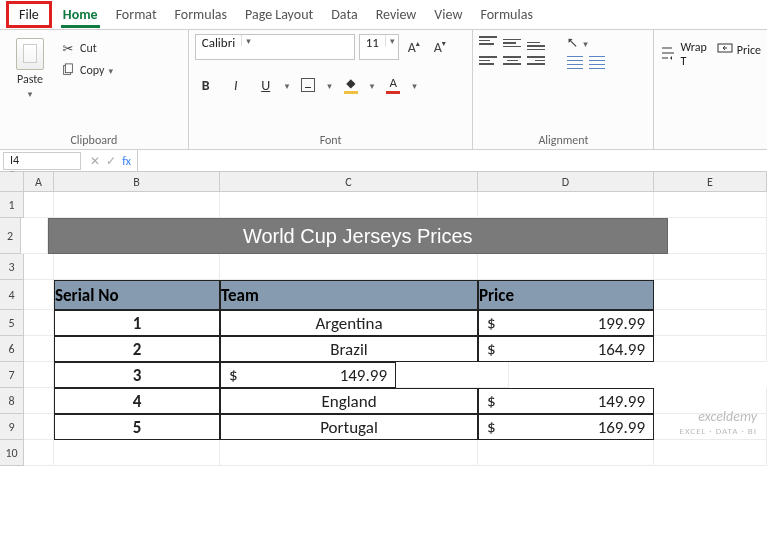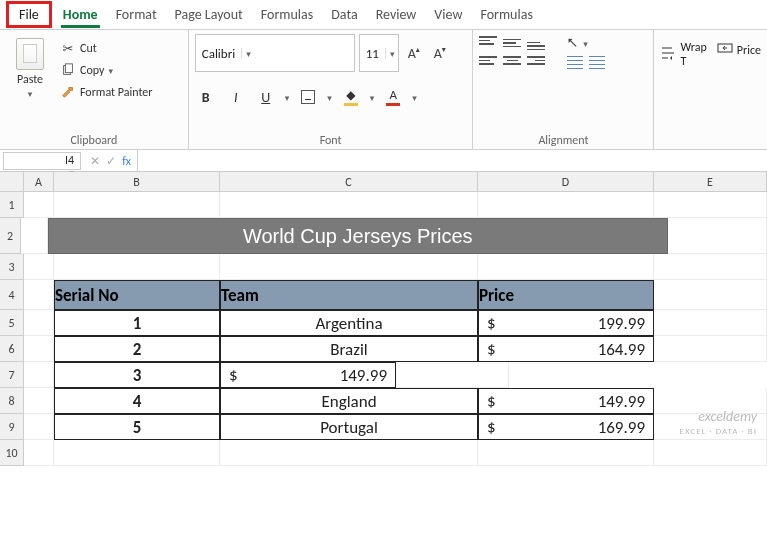--- a/index.html
+++ b/index.html
@@ -23,21 +23,21 @@
 .paste-icon { width: 28px; height: 32px; position: relative; border: 1px solid #bba; border-radius: 2px; background: linear-gradient(#fff,#eee); }
 .paste-icon::after { content: ""; position: absolute; left: 6px; right: 6px; top: 5px; bottom: 6px; background: linear-gradient(#fff,#f5f5f5); border: 1px solid #ccc; }
 .paste-label { font-size: 12px; color: #333; }
 .mini-row { display: flex; align-items: center; gap: 4px; font-size: 12px; color: #333; padding: 2px 0; cursor: pointer; }
 .icon-sm { width: 16px; height: 16px; display: inline-flex; align-items: center; justify-content: center; font-size: 13px; }
 .cut-icon { color: #444; }
 .copy-icon svg, .painter-icon svg { width: 14px; height: 14px; }
 
 
 .font-top { display: flex; align-items: center; gap: 4px; margin-bottom: 8px; }
-.dropdown { display: flex; align-items: center; border: 1px solid #c5c5c5; background: #fff; height: 38px; font-size: 13px; }
+.dropdown { display: flex; align-items: flex-start; border: 1px solid #c5c5c5; background: #fff; height: 26px; font-size: 13px; }
 .dropdown .val { padding: 0 6px; }
 .dropdown .arrow { padding: 0 4px; font-size: 9px; color: #666; border-left: 1px solid #ddd; }
 .font-name { width: 160px; text-align: left; }
 .font-size { width: 40px; text-align: left; }
 .aa-btn { font-size: 14px; color: #444; width: 22px; text-align: center; cursor: pointer; }
 .font-bottom { display: flex; align-items: center; gap: 8px; }
 .fbtn { width: 22px; height: 22px; display: inline-flex; align-items: center; justify-content: center; font-size: 14px; cursor: pointer; color: #333; }
 .border-corner { width: 14px; height: 14px; border: 1px solid #555; display: inline-block; position: relative; }
 .border-corner::before { content: ""; position: absolute; inset: 3px; border-bottom: 1px solid #333; border-right: none; }
 .color-bar { display: inline-block; width: 14px; height: 3px; background: #d93025; margin-top: 2px; }
@@ -58,21 +58,21 @@
 .indent-icon::before { content:""; position:absolute; left:0; right:0; top:0; bottom:0; background: repeating-linear-gradient(to bottom,#5a86c4 0,#5a86c4 1.5px,transparent 1.5px,transparent 4px); }
 .orient-icon { font-size: 15px; color: #444; cursor: pointer; }
 
 
 .wrap-group .ribbon-body { flex-direction: row; gap: 10px; padding-top: 6px; }
 .wrap-row { display: flex; align-items: center; gap: 4px; font-size: 12px; cursor: pointer; }
 .wrap-icon svg, .merge-icon svg { width: 16px; height: 16px; }
 
 
 .fbar-row { display: flex; align-items: center; height: 22px; border-bottom: 1px solid #ccc; background: #fff; font-size: 12px; }
-.name-box { width: 78px; border: 1px solid #ccc; margin: 9px 3px; padding: 0 6px; display: flex; align-items: flex-end; justify-content: space-between; height: 18px; flex-direction: column; }
+.name-box { width: 78px; border: 1px solid #ccc; margin: 9px 3px; padding: 0 6px; display: flex; align-items: flex-start; justify-content: space-between; height: 18px; flex-direction: column; }
 .fbtns { display: flex; gap: 6px; color: #aaa; padding: 0 6px; }
 .fx { color: #3b82f6; }
 .fbar-input { flex: 1; border-left: 1px solid #ccc; height: 100%; padding: 0 6px; }
 
 
 .sheet { position: relative; }
 .colhdr { display: flex; height: 20px; background: #f0f0f0; border-bottom: 1px solid #ccc; }
 .colhdr .corner { width: 24px; border-right: 1px solid #ccc; background: #f0f0f0; }
 .colhdr .col { border-right: 1px solid #ccc; text-align: center; font-size: 12px; color: #444; line-height: 20px; }
 .row { display: flex; height: 26px; }
@@ -98,22 +98,22 @@
 .watermark { position: absolute; right: 10px; bottom: 30px; font-size: 14px; color: #bbb; font-style: italic; pointer-events: none; font-family: "Comic Sans MS", cursive; text-align: right; }
 .watermark .sub { font-size: 9px; letter-spacing: 1px; font-style: normal; }
 </style>
 </head>
 <body>
 
 <div class="tabs-row">
   <div class="tab file">File</div>
   <div class="tab active">Home</div>
   <div class="tab">Format</div>
+  <div class="tab">Formulas</div>
   <div class="tab">Page Layout</div>
-  <div class="tab">Formulas</div>
   <div class="tab">Data</div>
   <div class="tab">Review</div>
   <div class="tab">View</div>
   <div class="tab">Formulas</div>
 </div>
 
 <div class="ribbon">
 
   <div class="ribbon-group" style="width:196px;">
     <div class="ribbon-body">
@@ -129,29 +129,20 @@
         </div>
         <div class="mini-row">
           <span class="icon-sm copy-icon">
             <svg viewBox="0 0 16 16">
                 <rect x="3" y="3" width="8" height="10" fill="none" stroke="#555"></rect>
                 <rect x="5" y="1" width="8" height="10" fill="#fff" stroke="#555"></rect>
               </svg>
           </span>
           <span>Copy</span>
           <span style="font-size:9px;color:#666;">▾</span>
-        </div>
-        <div class="mini-row">
-          <span class="icon-sm painter-icon">
-            <svg viewBox="0 0 16 16">
-                <path d="M2 12 L8 6 L10 8 L4 14 Z" fill="#e8a04a" stroke="#b5742a"></path>
-                <rect x="9" y="3" width="4" height="3" fill="#e8a04a" stroke="#b5742a"></rect>
-              </svg>
-          </span>
-          <span>Format Painter</span>
         </div>
       </div>
     </div>
     <div class="ribbon-group-label">Clipboard</div>
   </div>
 
   <div class="ribbon-group" style="width:296px;">
     <div class="ribbon-body" style="flex-direction:column;gap:6px;">
       <div class="font-top">
         <div class="dropdown font-name">

